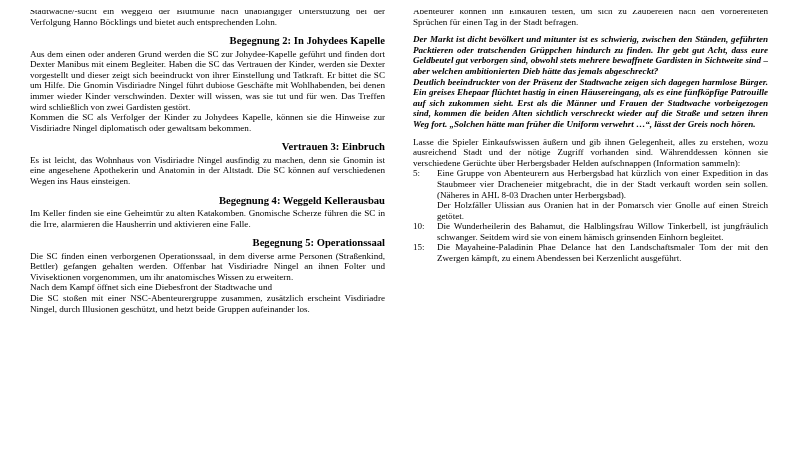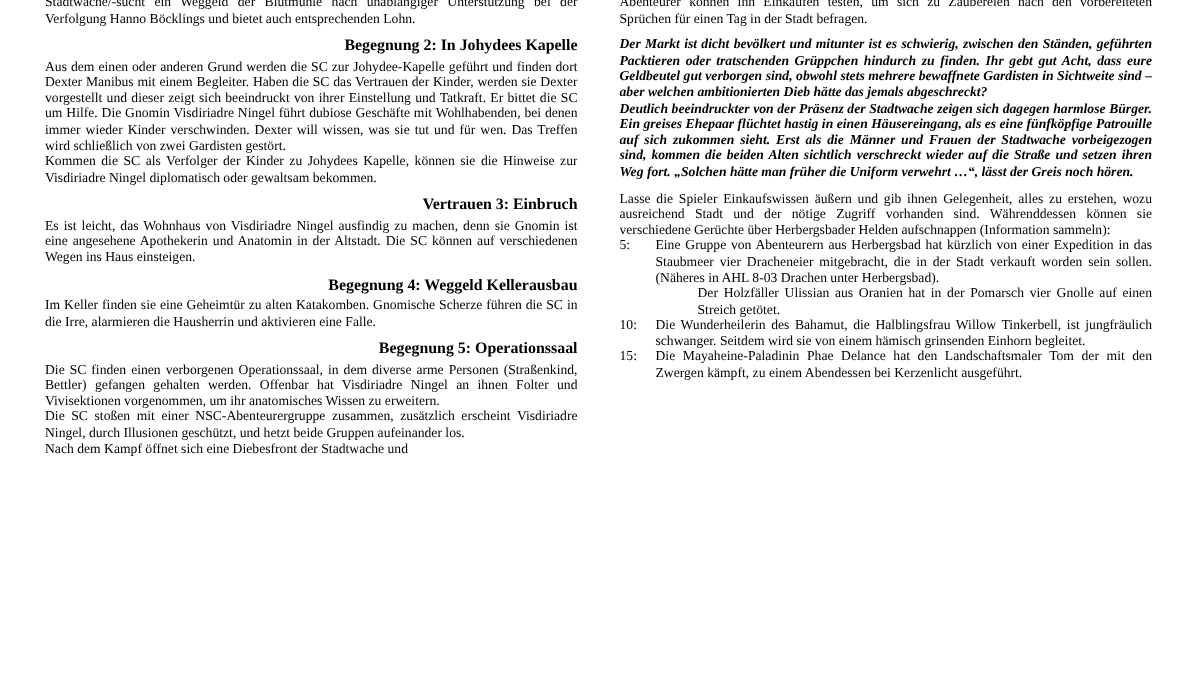--- a/index.html
+++ b/index.html
@@ -12,21 +12,21 @@
     height: 450px;
     overflow: hidden;
     font-family: "Liberation Serif", serif;
     color: #000000;
   }
   .page {
     position: relative;
     width: 800px;
     height: 450px;
     box-sizing: border-box;
-    padding: 0 26px 0 30px;
+    padding: 10px 26px 0 30px;
     overflow: hidden;
   }
   .columns {
     display: flex;
     gap: 28px;
     height: 100%;
   }
   .col {
     width: 355px;
     flex: 0 0 355px;
@@ -67,21 +67,20 @@
     flex: 0 0 24px;
     text-align: left;
   }
   .list-body {
     flex: 1 1 auto;
     text-align: justify;
   }
   .list-sub {
     display: block;
     margin-top: 0px;
-    margin-left: 28px;
   }
   .cut-top {
     margin-top: -4px;
   }
 </style>
 </head>
 <body>
 
 <div class="page">
   <div class="columns">
@@ -103,22 +102,22 @@
 
       <div class="sp-before-head"></div>
       <h2>Begegnung 4: Weggeld Kellerausbau</h2>
       <div class="sp-after-head"></div>
       <p>Im Keller finden sie eine Geheimtür zu alten Katakomben. Gnomische Scherze führen die SC in die Irre, alarmieren die Hausherrin und aktivieren eine Falle.</p>
 
       <div class="sp-before-head"></div>
       <h2>Begegnung 5: Operationssaal</h2>
       <div class="sp-after-head"></div>
       <p>Die SC finden einen verborgenen Operationssaal, in dem diverse arme Personen (Straßenkind, Bettler) gefangen gehalten werden. Offenbar hat Visdiriadre Ningel an ihnen Folter und Vivisektionen vorgenommen, um ihr anatomisches Wissen zu erweitern.</p>
+      <p>Nach dem Kampf öffnet sich eine Diebesfront der Stadtwache und</p>
       <p>Die SC stoßen mit einer NSC-Abenteurergruppe zusammen, zusätzlich erscheint Visdiriadre Ningel, durch Illusionen geschützt, und hetzt beide Gruppen aufeinander los.</p>
-      <p>Nach dem Kampf öffnet sich eine Diebesfront der Stadtwache und</p>
 
     </div>
 
     <div class="col">
 
       <p class="cut-top">Abenteurer können ihn Einkaufen testen, um sich zu Zaubereien nach den vorbereiteten Sprüchen für einen Tag in der Stadt befragen.</p>
 
       <div class="gap"></div>
       <div class="italic-block">
         <p>Der Markt ist dicht bevölkert und mitunter ist es schwierig, zwischen den Ständen, geführten Packtieren oder tratschenden Grüppchen hindurch zu finden. Ihr gebt gut Acht, dass eure Geldbeutel gut verborgen sind, obwohl stets mehrere bewaffnete Gardisten in Sichtweite sind – aber welchen ambitionierten Dieb hätte das jemals abgeschreckt?</p>

